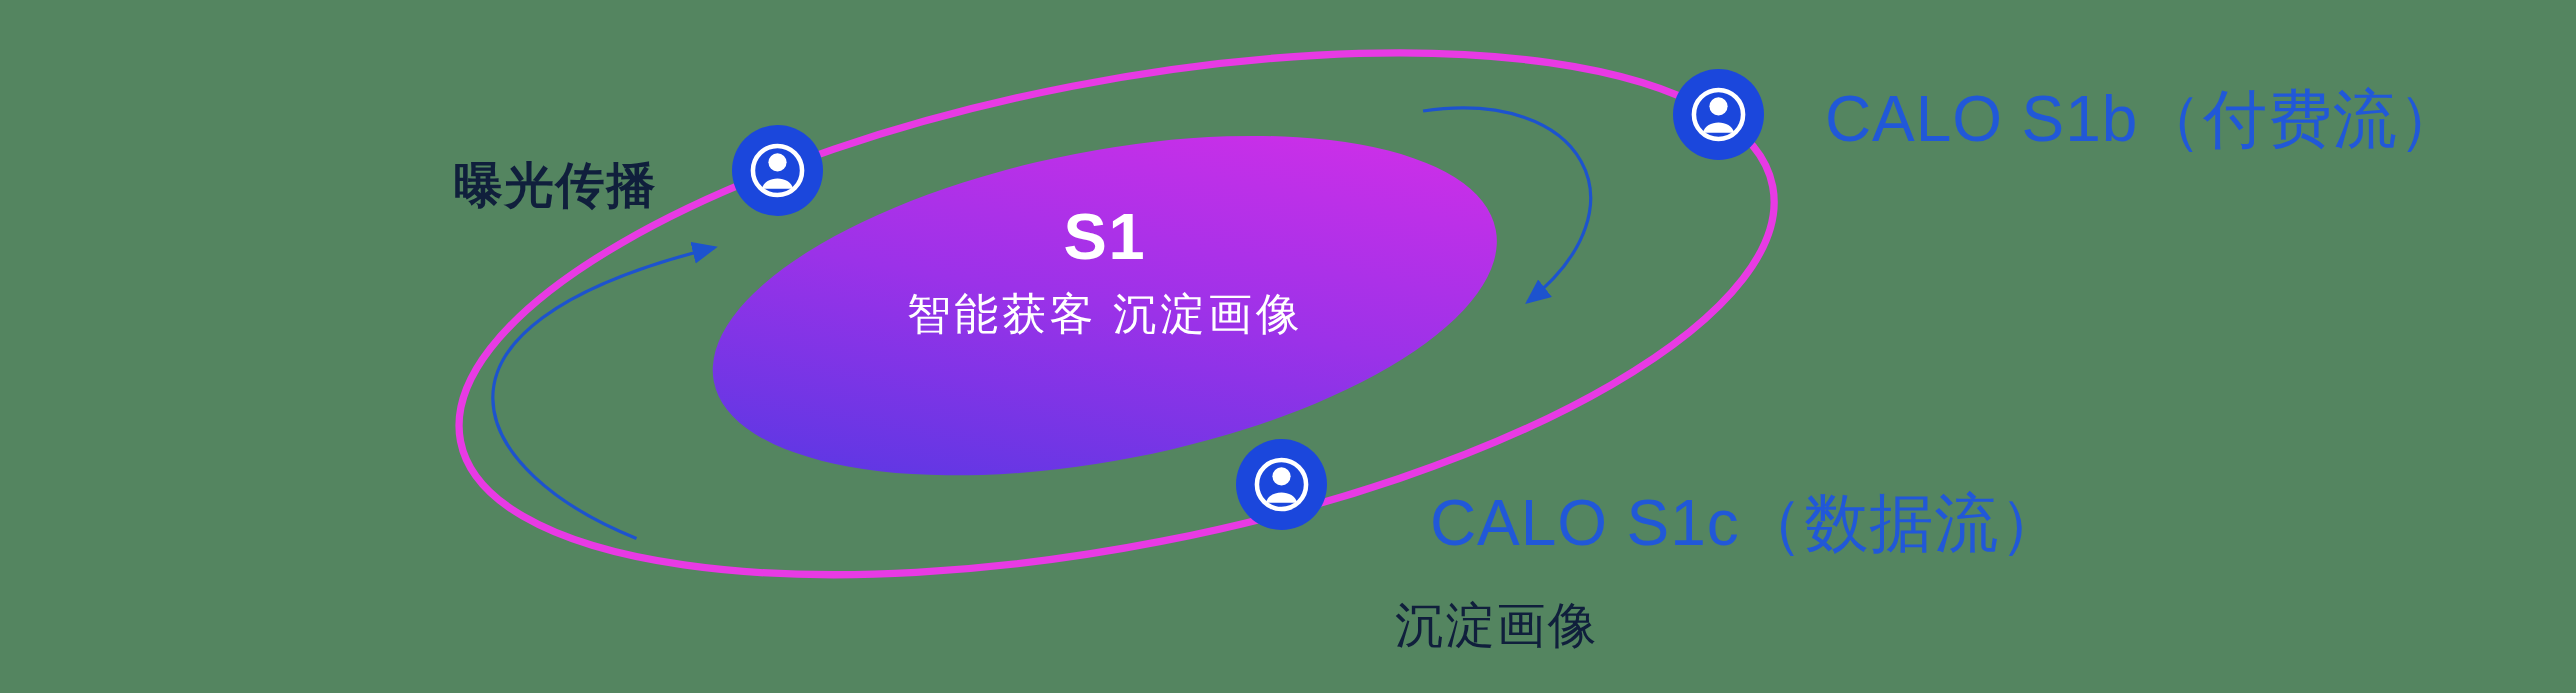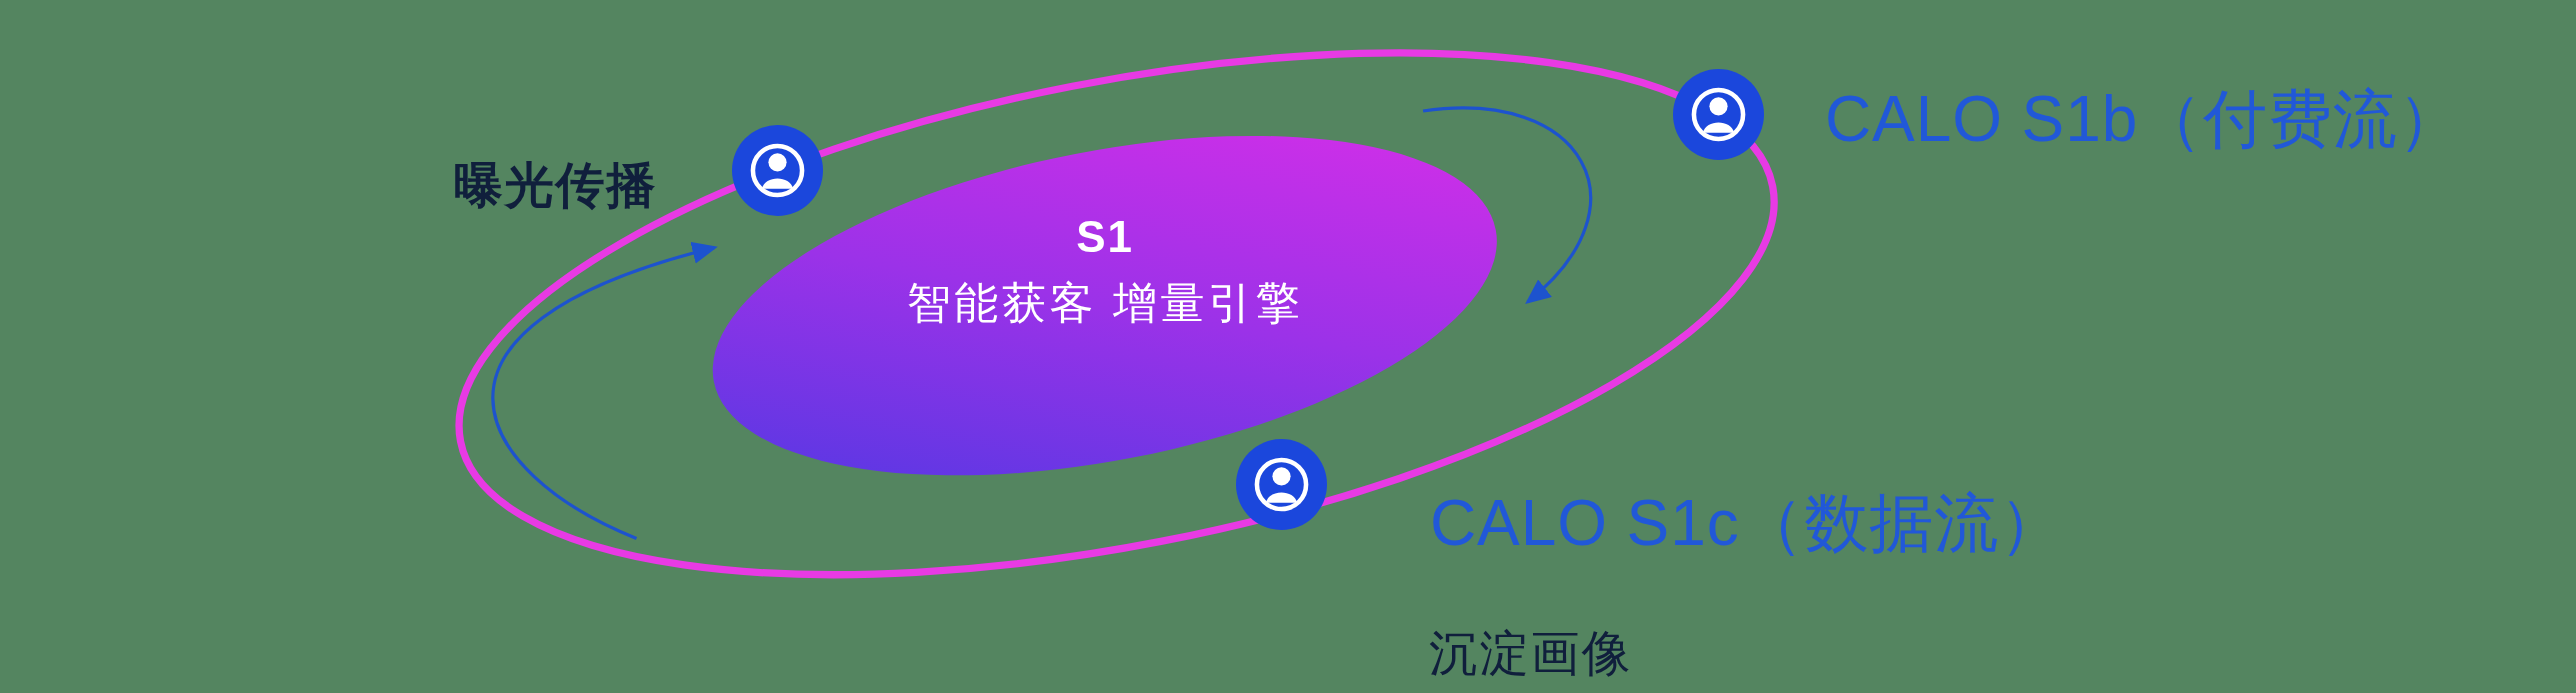--- a/index.html
+++ b/index.html
@@ -27,21 +27,21 @@
     color:var(--sublabel,#101F3C);
     letter-spacing:1.8px;
   }
   .core-text{
     left:1105px;top:273px;
     transform:translate(-50%,-50%);
     text-align:center;
     color:var(--core_text,#fff);
   }
   .core-title{
-    font-size:44px;
+    font-size:65px;
     font-weight:600;
     letter-spacing:1.8px;
     line-height:1.1;
   }
   .core-subtitle{
     font-size:44px;
     font-weight:500;
     letter-spacing:3.6px;
     margin-top:12.7px;
   }
@@ -71,21 +71,21 @@
 
     <ellipse cx="1215" cy="336" rx="438" ry="170" transform="rotate(-11 1215 336)" fill="url(#coreGrad)"></ellipse>
 
     <path d="M 700 592 C 520 520, 430 360, 786 272" fill="none" stroke-width="3.5" marker-end="url(#arrowhead)" stroke="#1D53CE"></path>
 
     <path d="M 1565 122 C 1740 96, 1815 225, 1680 332" fill="none" stroke-width="3.5" marker-end="url(#arrowhead)" stroke="#1D53CE"></path>
   </svg>
 
   <div class="abs core-text">
     <div class="core-title">S1</div>
-    <div class="core-subtitle">智能获客  增量引擎</div>
+    <div class="core-subtitle">智能获客  沉淀画像</div>
   </div>
 
   <div class="abs node-sublabel" style="left:454px;top:153px;font-weight:bold;">曝光传播</div>
   <div class="abs user-badge" style="left:732px;top:125px;">
     <svg viewBox="0 0 100 100">
       <circle cx="50" cy="50" r="50" fill="#1B47DC"></circle>
       <circle cx="50" cy="50" r="27" fill="none" stroke="#ffffff" stroke-width="5"></circle>
       <circle cx="50" cy="41" r="10" fill="#ffffff"></circle>
       <path d="M33 70 C36 55 64 55 67 70 Z" fill="#ffffff"></path>
     </svg>
@@ -95,21 +95,21 @@
   <div class="abs user-badge" style="left:1673px;top:69px;">
     <svg viewBox="0 0 100 100">
       <circle cx="50" cy="50" r="50" fill="#1B47DC"></circle>
       <circle cx="50" cy="50" r="27" fill="none" stroke="#ffffff" stroke-width="5"></circle>
       <circle cx="50" cy="41" r="10" fill="#ffffff"></circle>
       <path d="M33 70 C36 55 64 55 67 70 Z" fill="#ffffff"></path>
     </svg>
   </div>
 
   <div class="abs node-label" style="left:1430px;top:480px;">CALO S1c（数据流）</div>
-  <div class="abs node-sublabel" style="left:1429px;top:593px;margin-top:28px;">沉淀画像</div>
+  <div class="abs node-sublabel" style="left:1395px;top:593px;">沉淀画像</div>
   <div class="abs user-badge" style="left:1236px;top:439px;">
     <svg viewBox="0 0 100 100">
       <circle cx="50" cy="50" r="50" fill="#1B47DC"></circle>
       <circle cx="50" cy="50" r="27" fill="none" stroke="#ffffff" stroke-width="5"></circle>
       <circle cx="50" cy="41" r="10" fill="#ffffff"></circle>
       <path d="M33 70 C36 55 64 55 67 70 Z" fill="#ffffff"></path>
     </svg>
   </div>
 
 </div>

